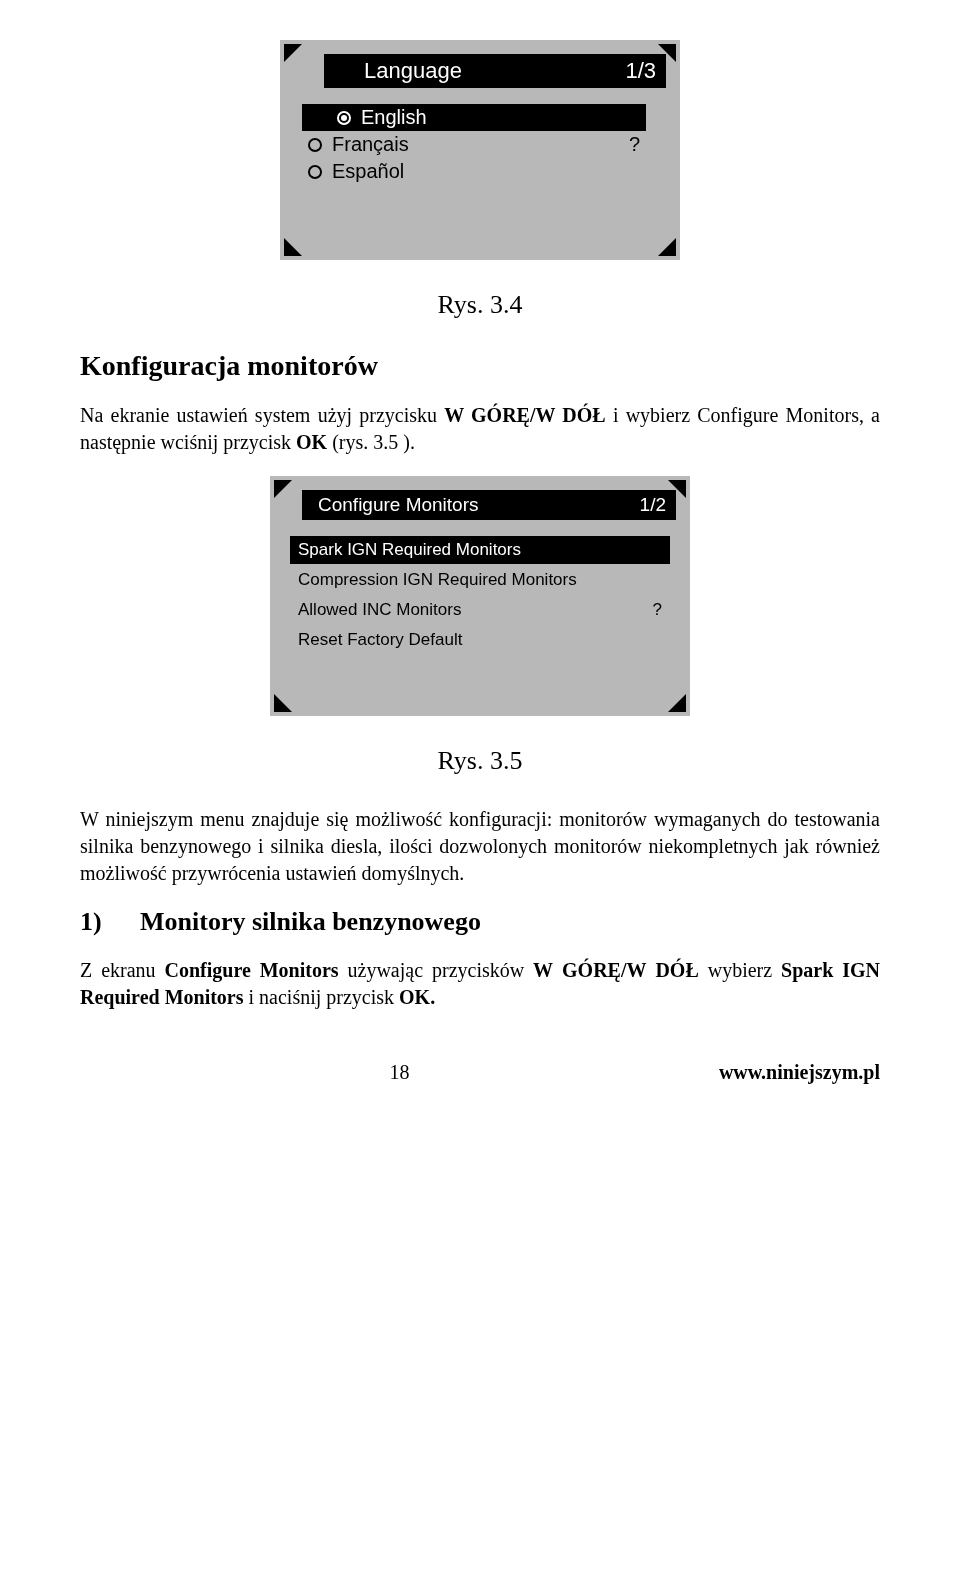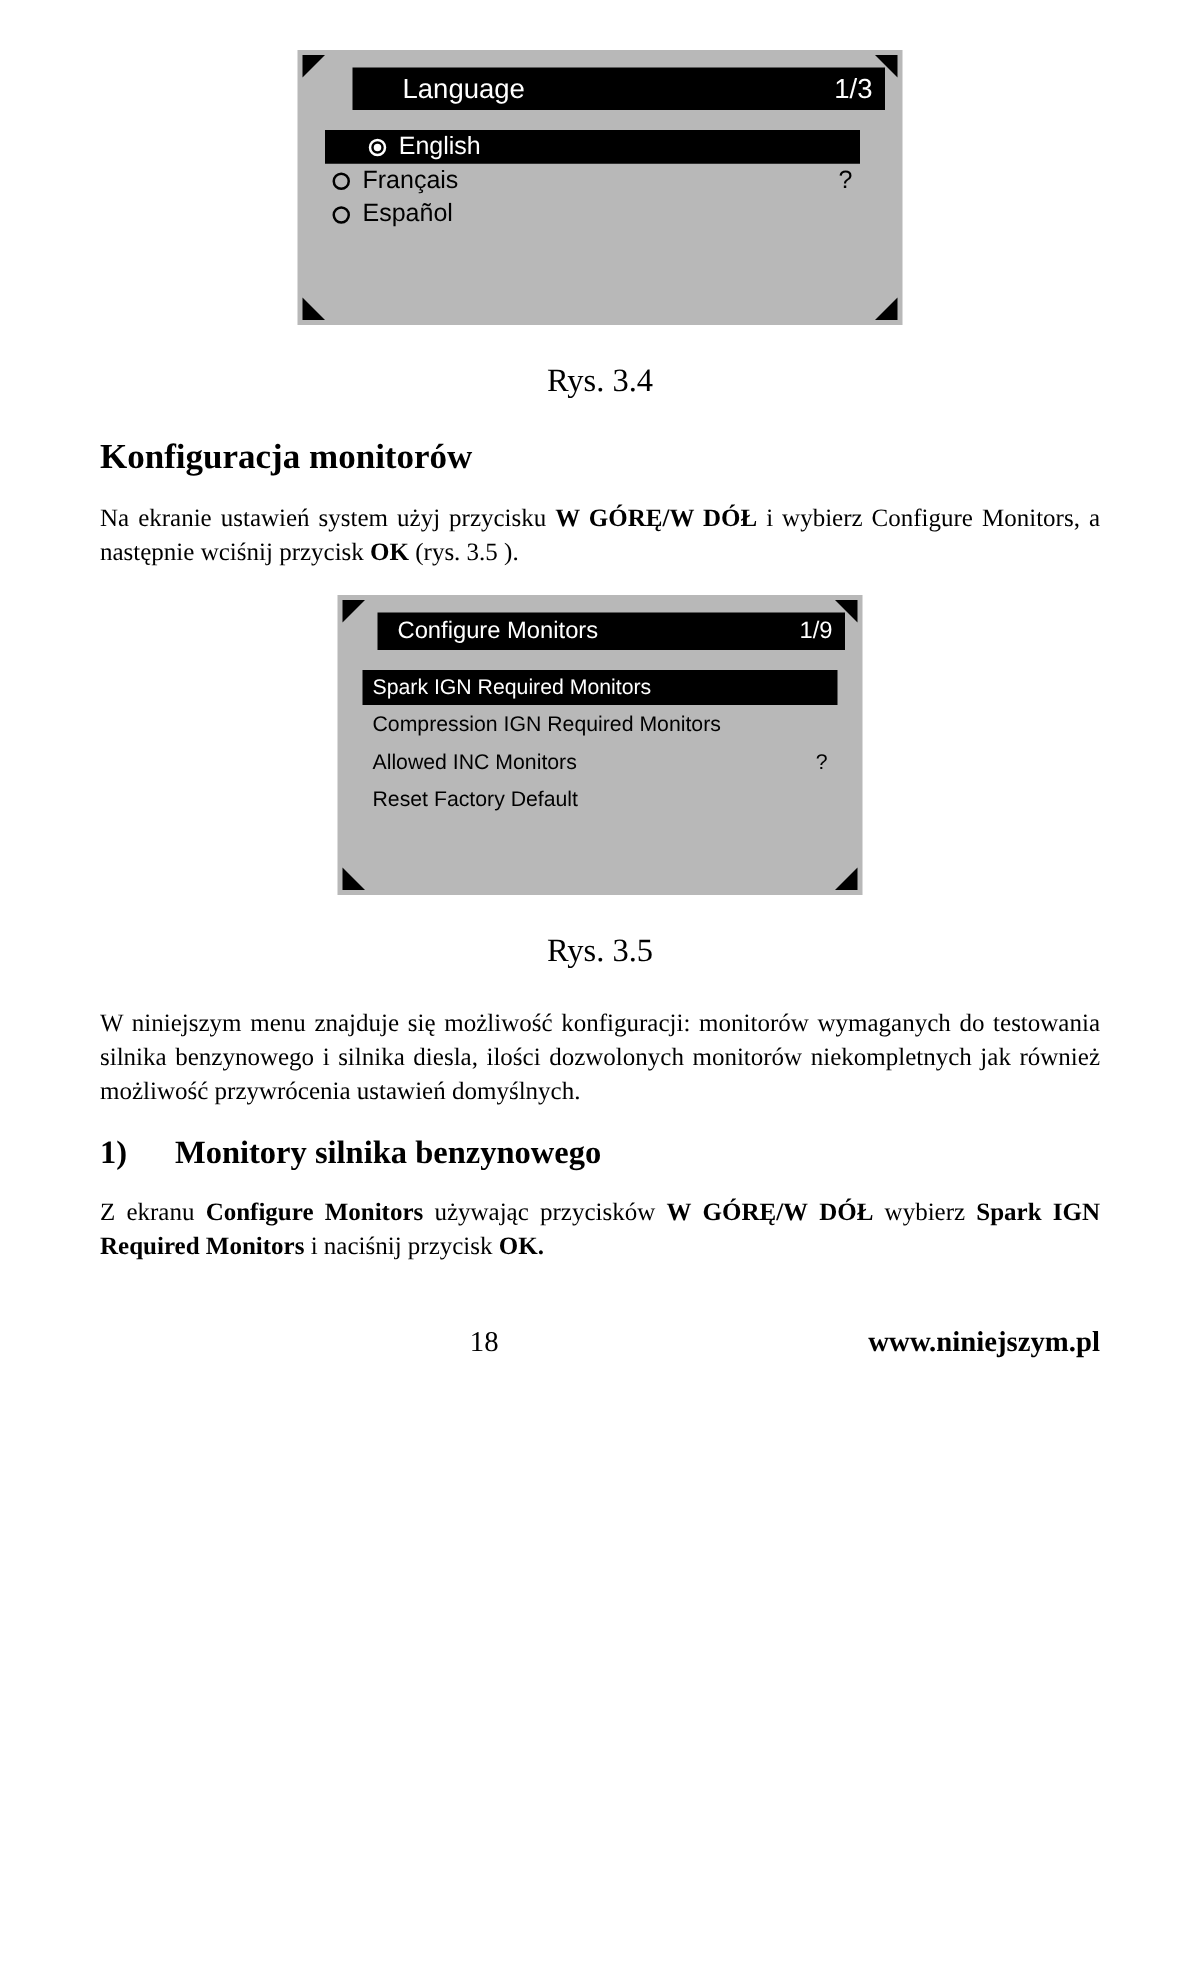--- a/index.html
+++ b/index.html
@@ -15,21 +15,21 @@
   }
   .lcd-screen {
     width: 360px;
     margin: 0 auto 30px auto;
     background: #b8b8b8;
     position: relative;
     padding: 14px 14px 14px 14px;
     box-sizing: border-box;
   }
   .lcd-screen.small {
-    width: 484px;
+    width: 400px;
     min-height: 220px;
   }
   .lcd-screen2 {
     width: 420px;
     margin: 10px auto 30px auto;
     background: #b8b8b8;
     position: relative;
     padding: 14px 14px 14px 14px;
     box-sizing: border-box;
     min-height: 240px;
@@ -133,21 +133,21 @@
   .list-row {
     display: flex;
     font-size: 26px;
     font-weight: bold;
     margin: 20px 0;
   }
   .list-num { width: 60px; }
   .footer {
     display: flex;
     justify-content: space-between;
-    font-size: 23px;
+    font-size: 20px;
     margin-top: 50px;
   }
 </style>
 </head>
 <body>
 
 <div class="page">
 
   <div class="lcd-screen small">
     <span class="corner corner-tl"></span>
@@ -190,21 +190,21 @@
   <div class="lcd-screen2">
     <span class="corner corner-tl"></span>
     <span class="corner corner-tr"></span>
     <span class="corner corner-bl"></span>
     <span class="corner corner-br"></span>
 
     <div class="lcd-title-row">
       <div style="flex:0 0 18px"></div>
       <div class="lcd-title lcd-title-wide" style="font-size:19px;">
         <span style="padding-left:6px;">Configure  Monitors</span>
-        <span>1/9</span>
+        <span>1/2</span>
       </div>
     </div>
 
     <div class="cfg-item sel">
       <span>Spark IGN Required Monitors</span>
     </div>
     <div class="cfg-item">
       <span>Compression IGN Required Monitors</span>
     </div>
     <div class="cfg-item">

